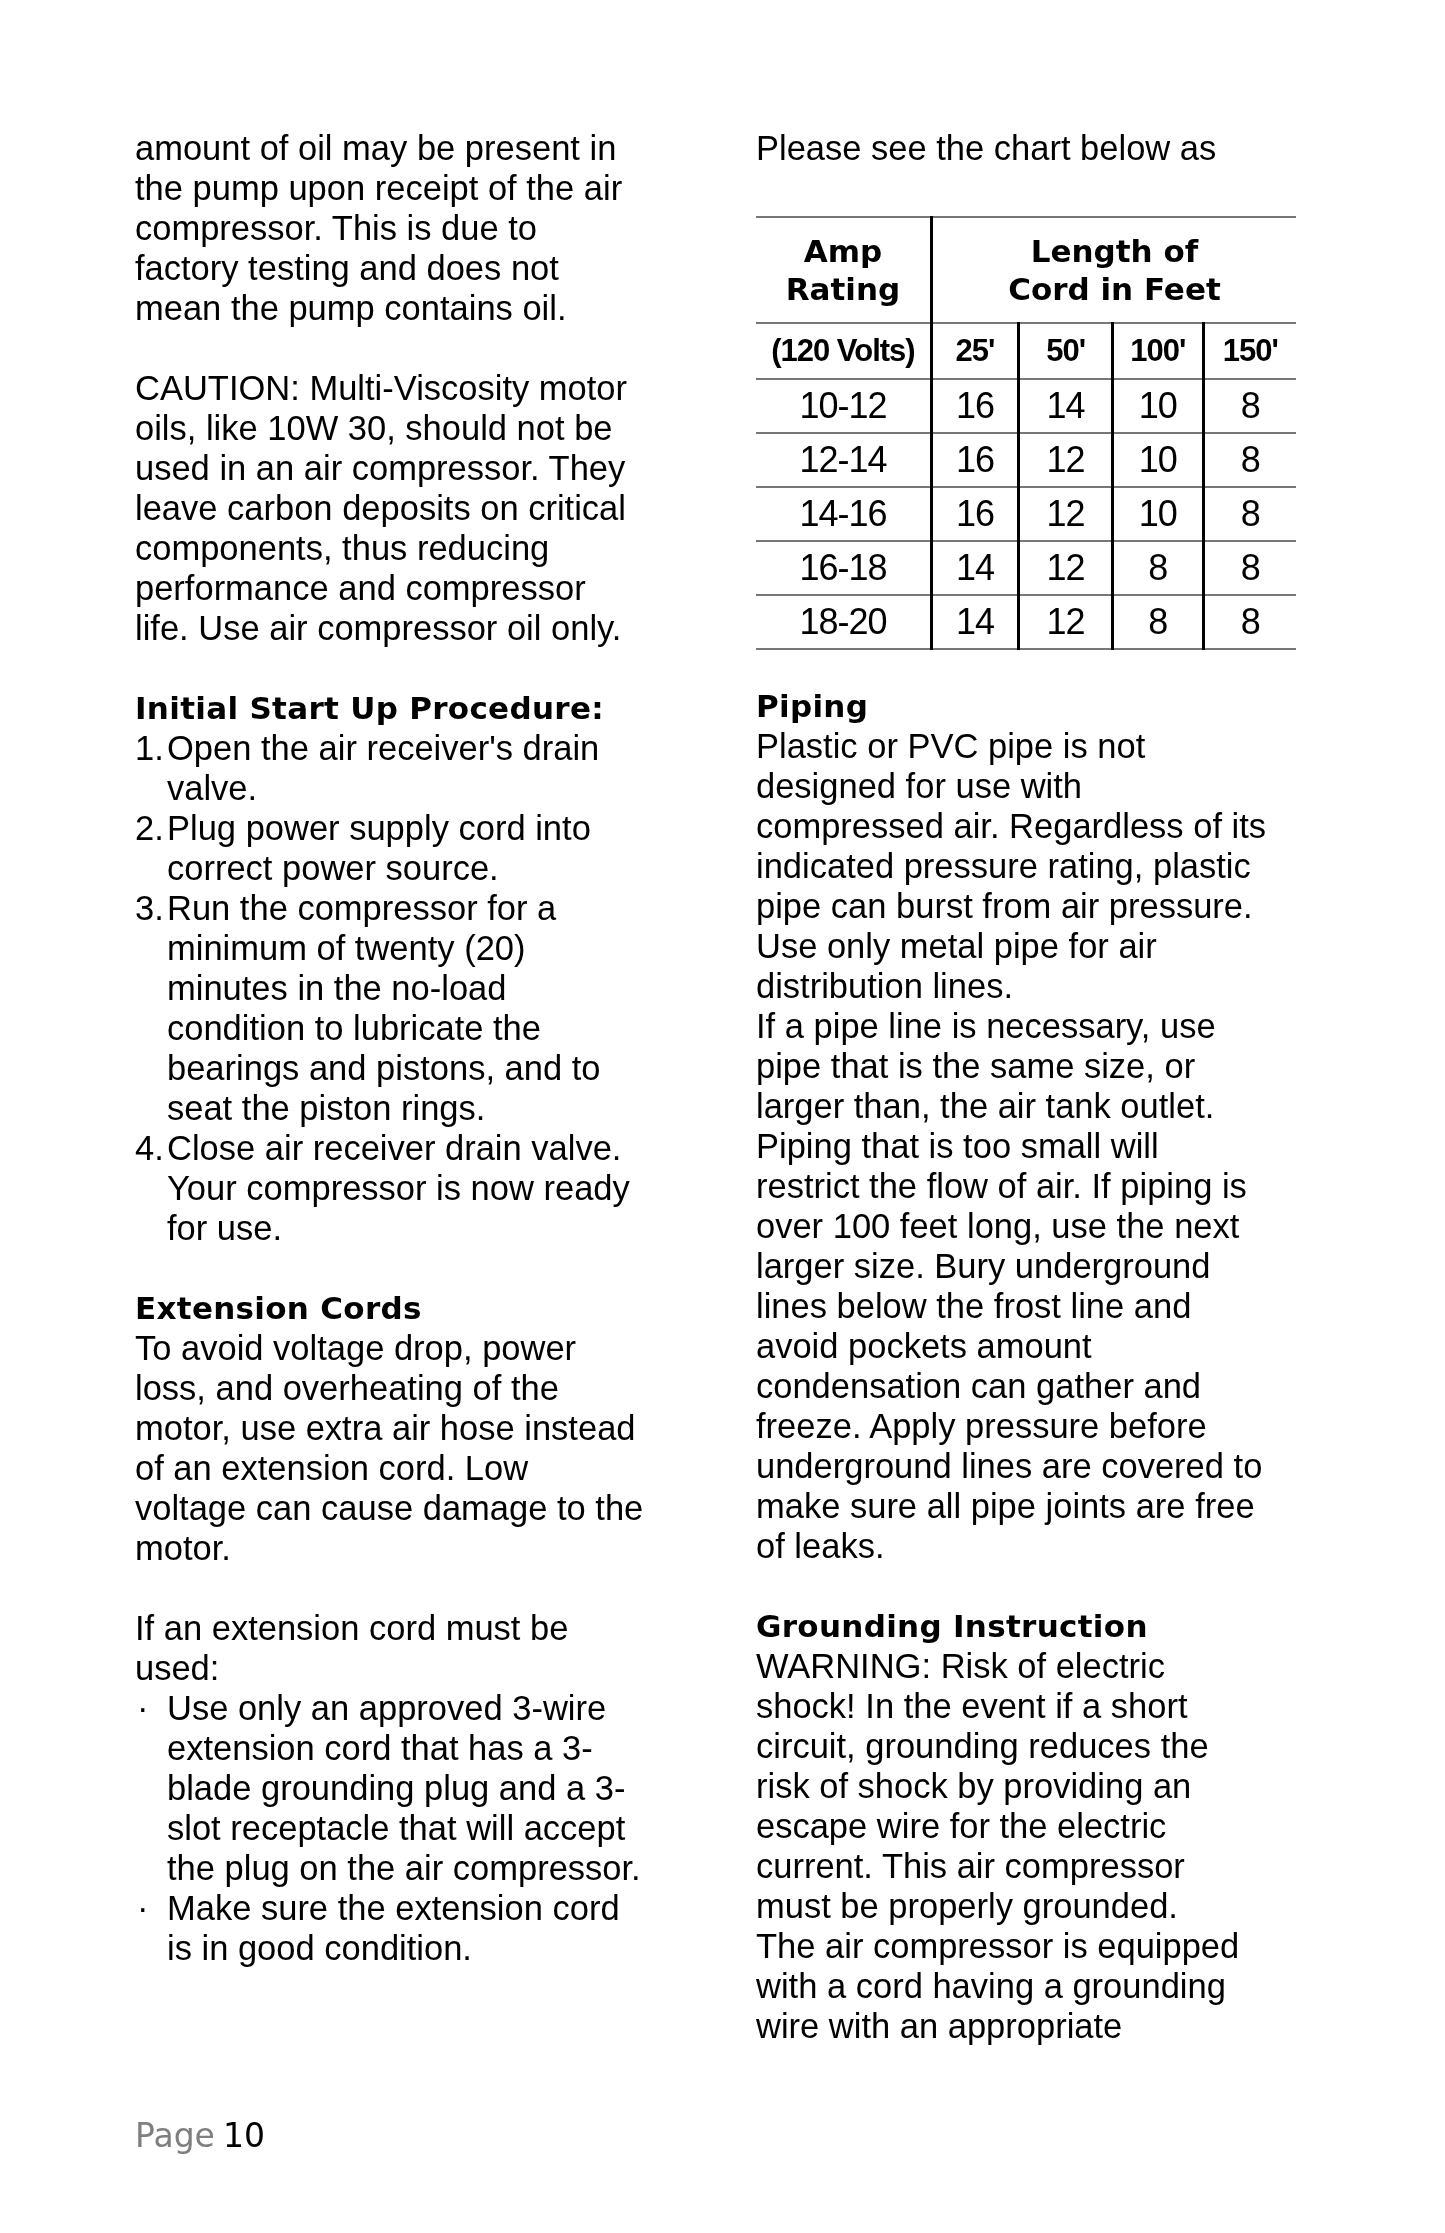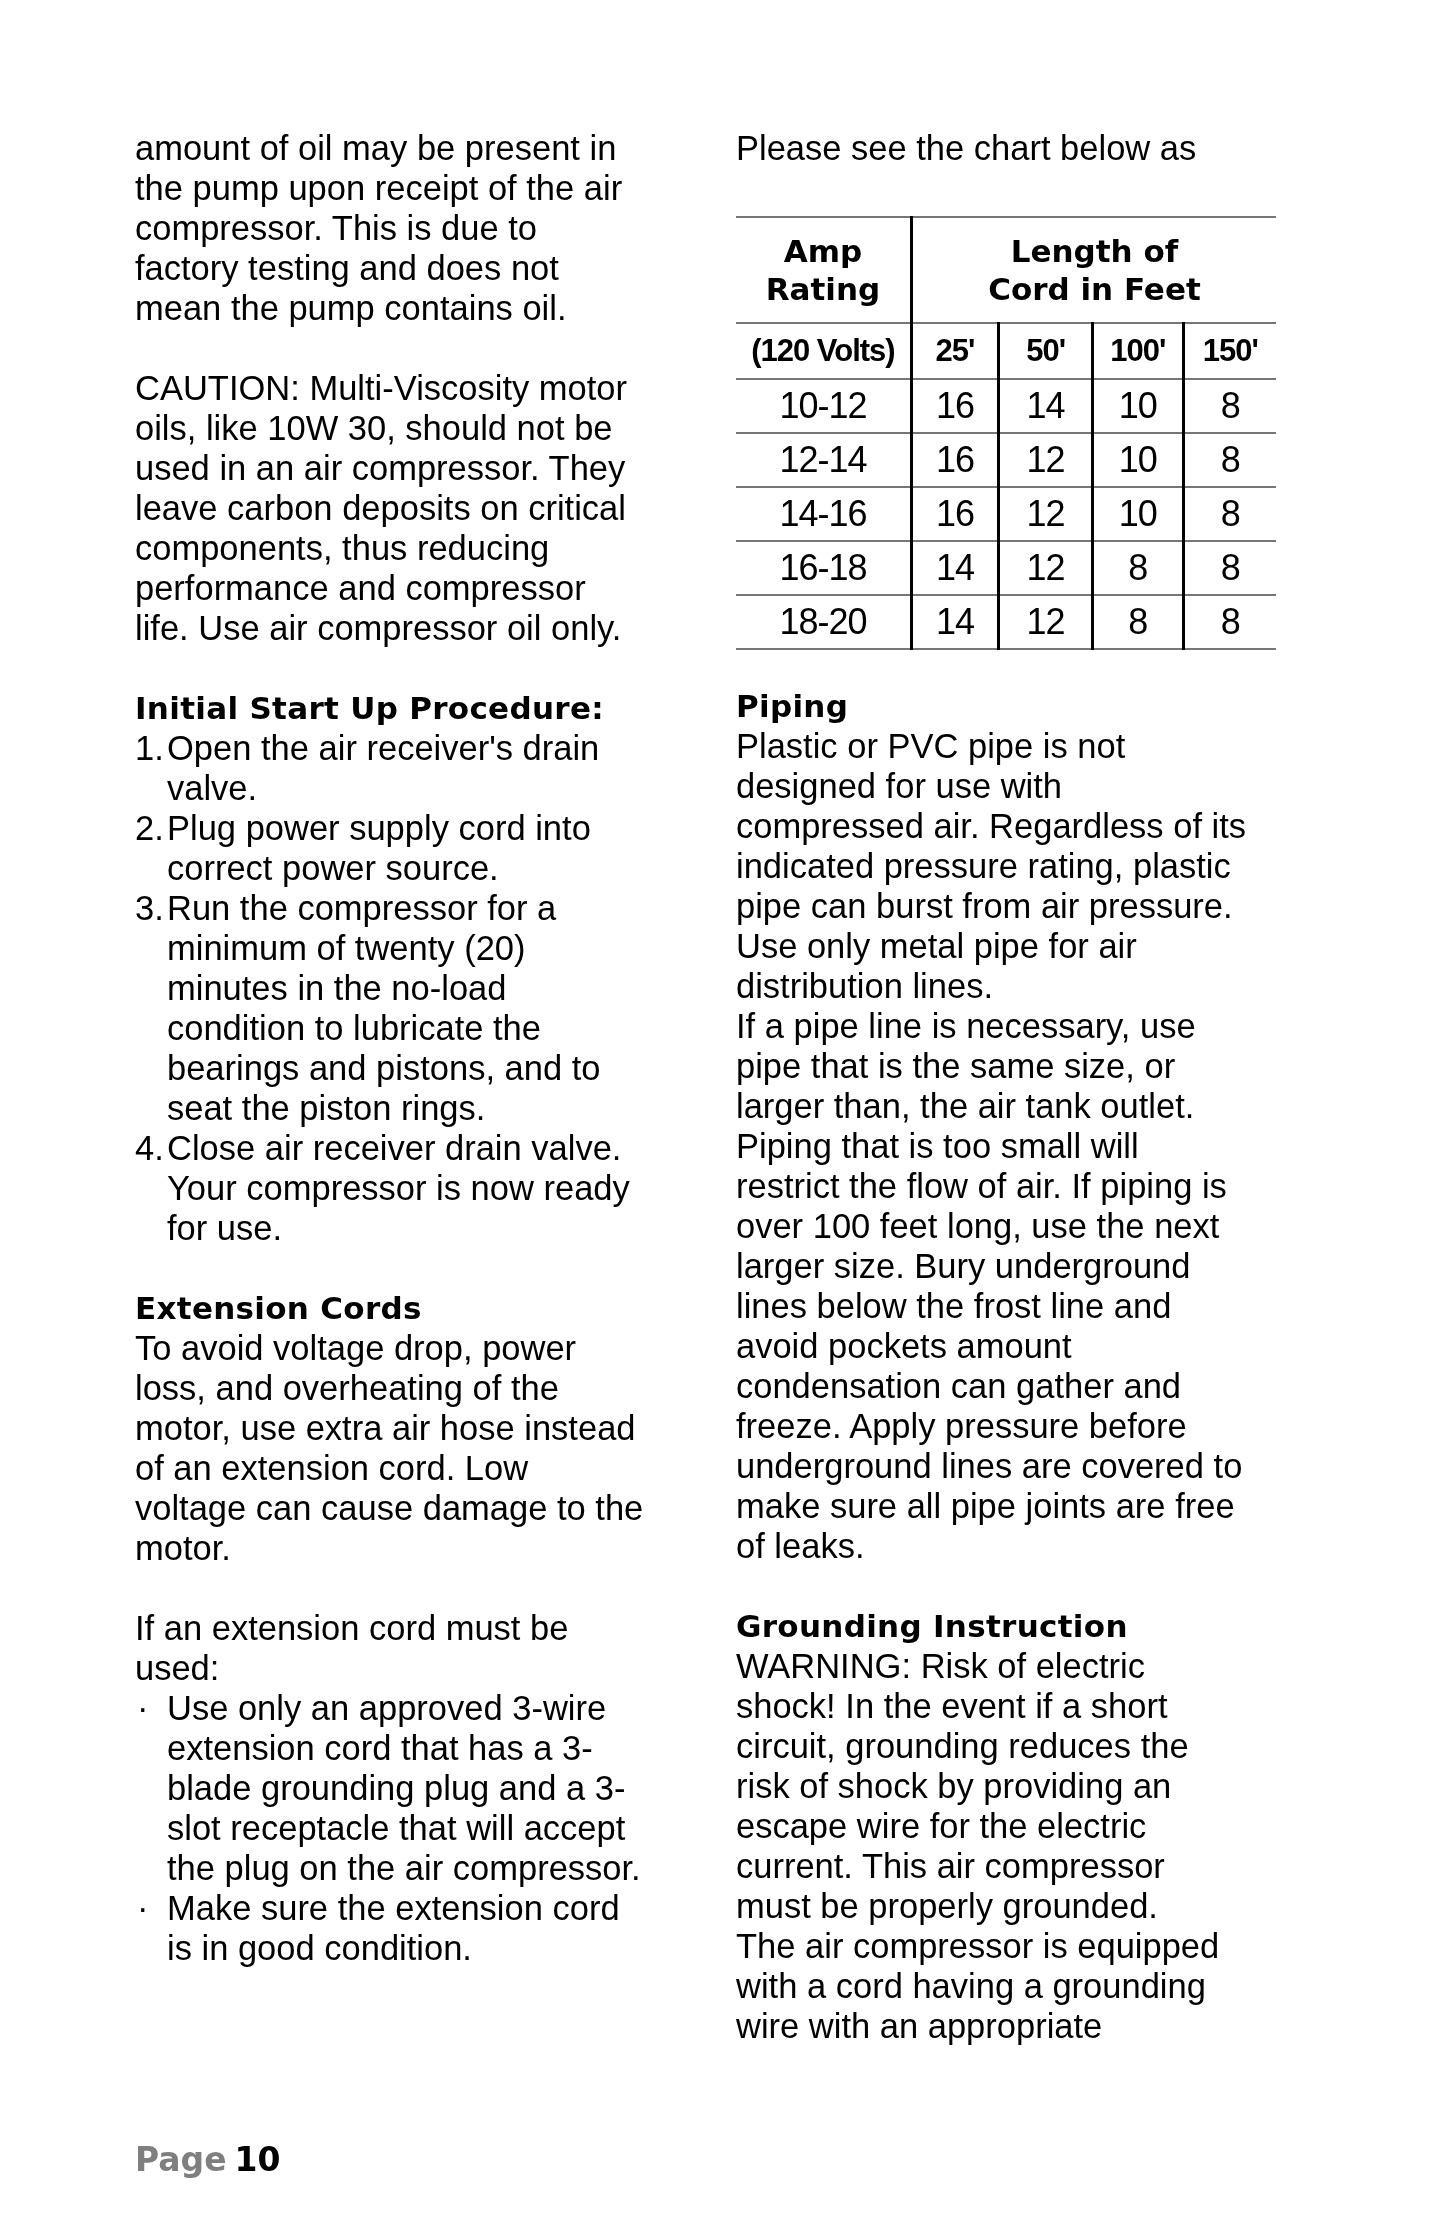--- a/index.html
+++ b/index.html
@@ -3,21 +3,21 @@
   <meta charset="utf-8">
   <style>
     html, body { margin: 0; padding: 0; background: #ffffff; }
     body { width: 1445px; height: 2233px; position: relative; overflow: hidden; color: #000; }
     .col {
       position: absolute; top: 0;
       font-family: "Liberation Sans", sans-serif;
       font-size: 34.5px; line-height: 40px;
     }
     .col-left { left: 135px; width: 560px; top: 128px; }
-    .col-right { left: 736px; width: 560px; top: 128px; }
+    .col-right { left: 756px; width: 560px; top: 128px; }
     .line { display: block; white-space: nowrap; }
     .para { margin: 0; }
     .gap { height: 40px; }
     .heading {
       font-family: "DejaVu Sans", sans-serif; font-weight: bold;
       font-size: 31px; line-height: 40px; display: block; white-space: nowrap;
       letter-spacing: 0.3px;
     }
     .list-item { position: relative; padding-left: 32px; }
     .list-num { position: absolute; left: 0; top: 0; }
@@ -38,21 +38,21 @@
     }
     .cord-table .data-row td {
       font-family: "Liberation Sans", sans-serif; font-size: 36px; height: 52px;
       border-bottom: 2px solid #777; letter-spacing: -1px;
     }
     .cord-table .vl { border-left: 3px solid #000; margin-top: 37px; }
     .c0 { width: 175px; } .c1 { width: 85px; } .c2 { width: 92px; } .c3 { width: 88px; } .c4 { width: 92px; }
 
     .footer {
       position: absolute; left: 135px; top: 2116px;
-      font-family: "DejaVu Sans", sans-serif; font-weight: bold; font-size: 33px; line-height: 40px; margin-top: 24px;
+      font-family: "DejaVu Sans", sans-serif; font-weight: normal; font-size: 33px; line-height: 40px;
     }
     .footer .page-word { color: #7f7f7f; }
     .footer .page-num { color: #000; margin-left: 8px; }
   </style>
 </head>
 <body>
 
 <div class="col col-left">
   <div class="para">
     <span class="line">amount of oil may be present in</span>

